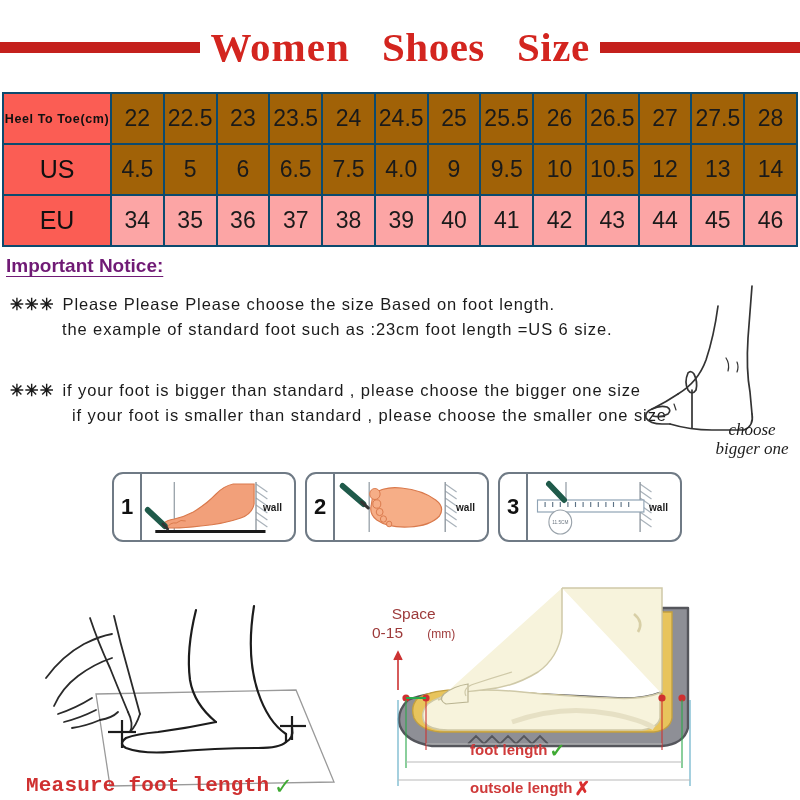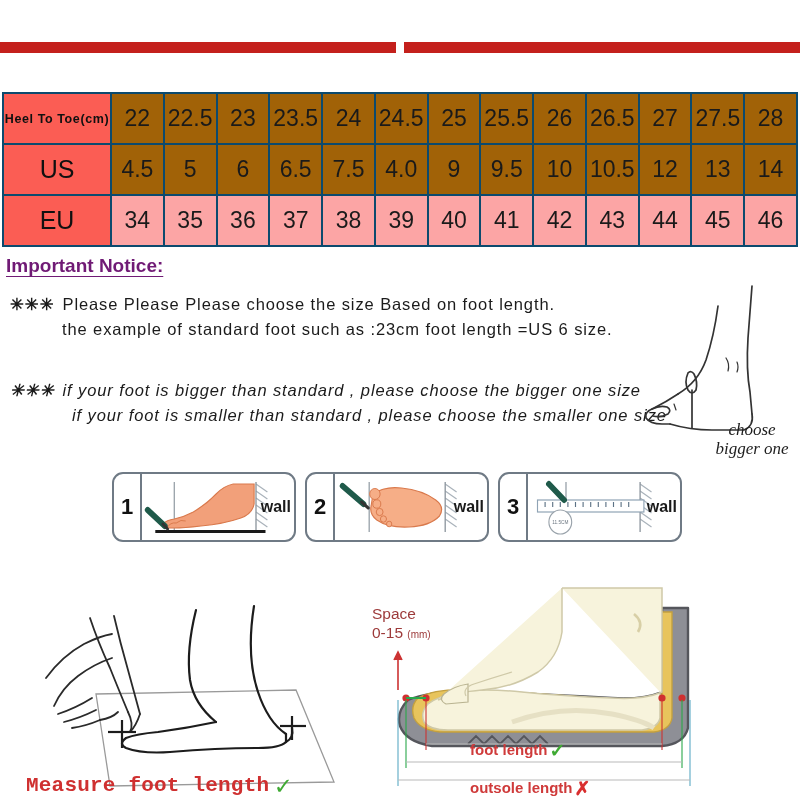--- a/index.html
+++ b/index.html
@@ -95,21 +95,21 @@
   .notice-block {
     position: absolute;
     left: 10px;
     width: 700px;
     font-size: 16.5px;
     color: #1b1b1b;
     letter-spacing: 0.9px;
     white-space: nowrap;
   }
   .notice-block.b1 { top: 292px; }
-  .notice-block.b2 { top: 378px; font-style: italic; }
+  .notice-block.b2 { top: 378px; }
   .notice-line { line-height: 25px; }
   .notice-line .stars {
     letter-spacing: 1px;
     font-weight: 700;
     margin-right: 8px;
   }
   .notice-line.indent1 { padding-left: 52px; }
   .notice-line.indent2 { padding-left: 62px; }
 
   
@@ -159,24 +159,24 @@
     color: #111;
     border-right: 2px solid #6f7a85;
     font-family: "Liberation Sans", sans-serif;
   }
   .step-body {
     flex: 1 1 auto;
     position: relative;
   }
   .step-wall-label {
     position: absolute;
-    right: 3px;
+    right: 12px;
     top: 50%;
     transform: translateY(-50%);
-    font-size: 16px;
+    font-size: 10px;
     font-weight: 700;
     color: #1a1a1a;
   }
 
   
   .measure-box {
     position: absolute;
     top: 572px; left: 18px;
     width: 336px; height: 224px;
   }
@@ -207,22 +207,23 @@
     width: 438px; height: 228px;
   }
   .space-label {
     position: absolute;
     top: 604px; left: 372px;
     font-size: 15.5px;
     font-weight: 400;
     color: #9d3a3a;
     line-height: 19px;
     white-space: nowrap;
-  }
-  .space-label .unit { font-size: 10px; }
+    text-align: center;
+  }
+  .space-label .unit { font-size: 12px; margin-left: 20px; }
 
   .dim-labels {
     position: absolute;
     left: 470px;
     width: 260px;
     font-size: 15px;
     font-weight: 700;
     color: #cf3a3a;
     white-space: nowrap;
   }
@@ -240,20 +241,27 @@
   .mark.no { color: #d92e2e; }
   .dim-r1 { top: 740px; }
   .dim-r2 { top: 759px; margin-top: 44px; }
   .dim-r3 { top: 778px; }
 </style>
 </head>
 <body>
 
 <div class="header">
   <div class="header-bar left"></div>
+  <div class="header-title">
+    <span class="w">Women</span>
+    &nbsp;
+    <span>Shoes</span>
+    &nbsp;
+    <span>Size</span>
+  </div>
   <div class="header-bar right"></div>
 </div>
 
 <table class="size-table">
   <tbody>
     <tr>
       <td class="rowlabel small">Heel To Toe(cm)</td>
       <td class="cm">22</td>
       <td class="cm">22.5</td>
       <td class="cm">23</td>

